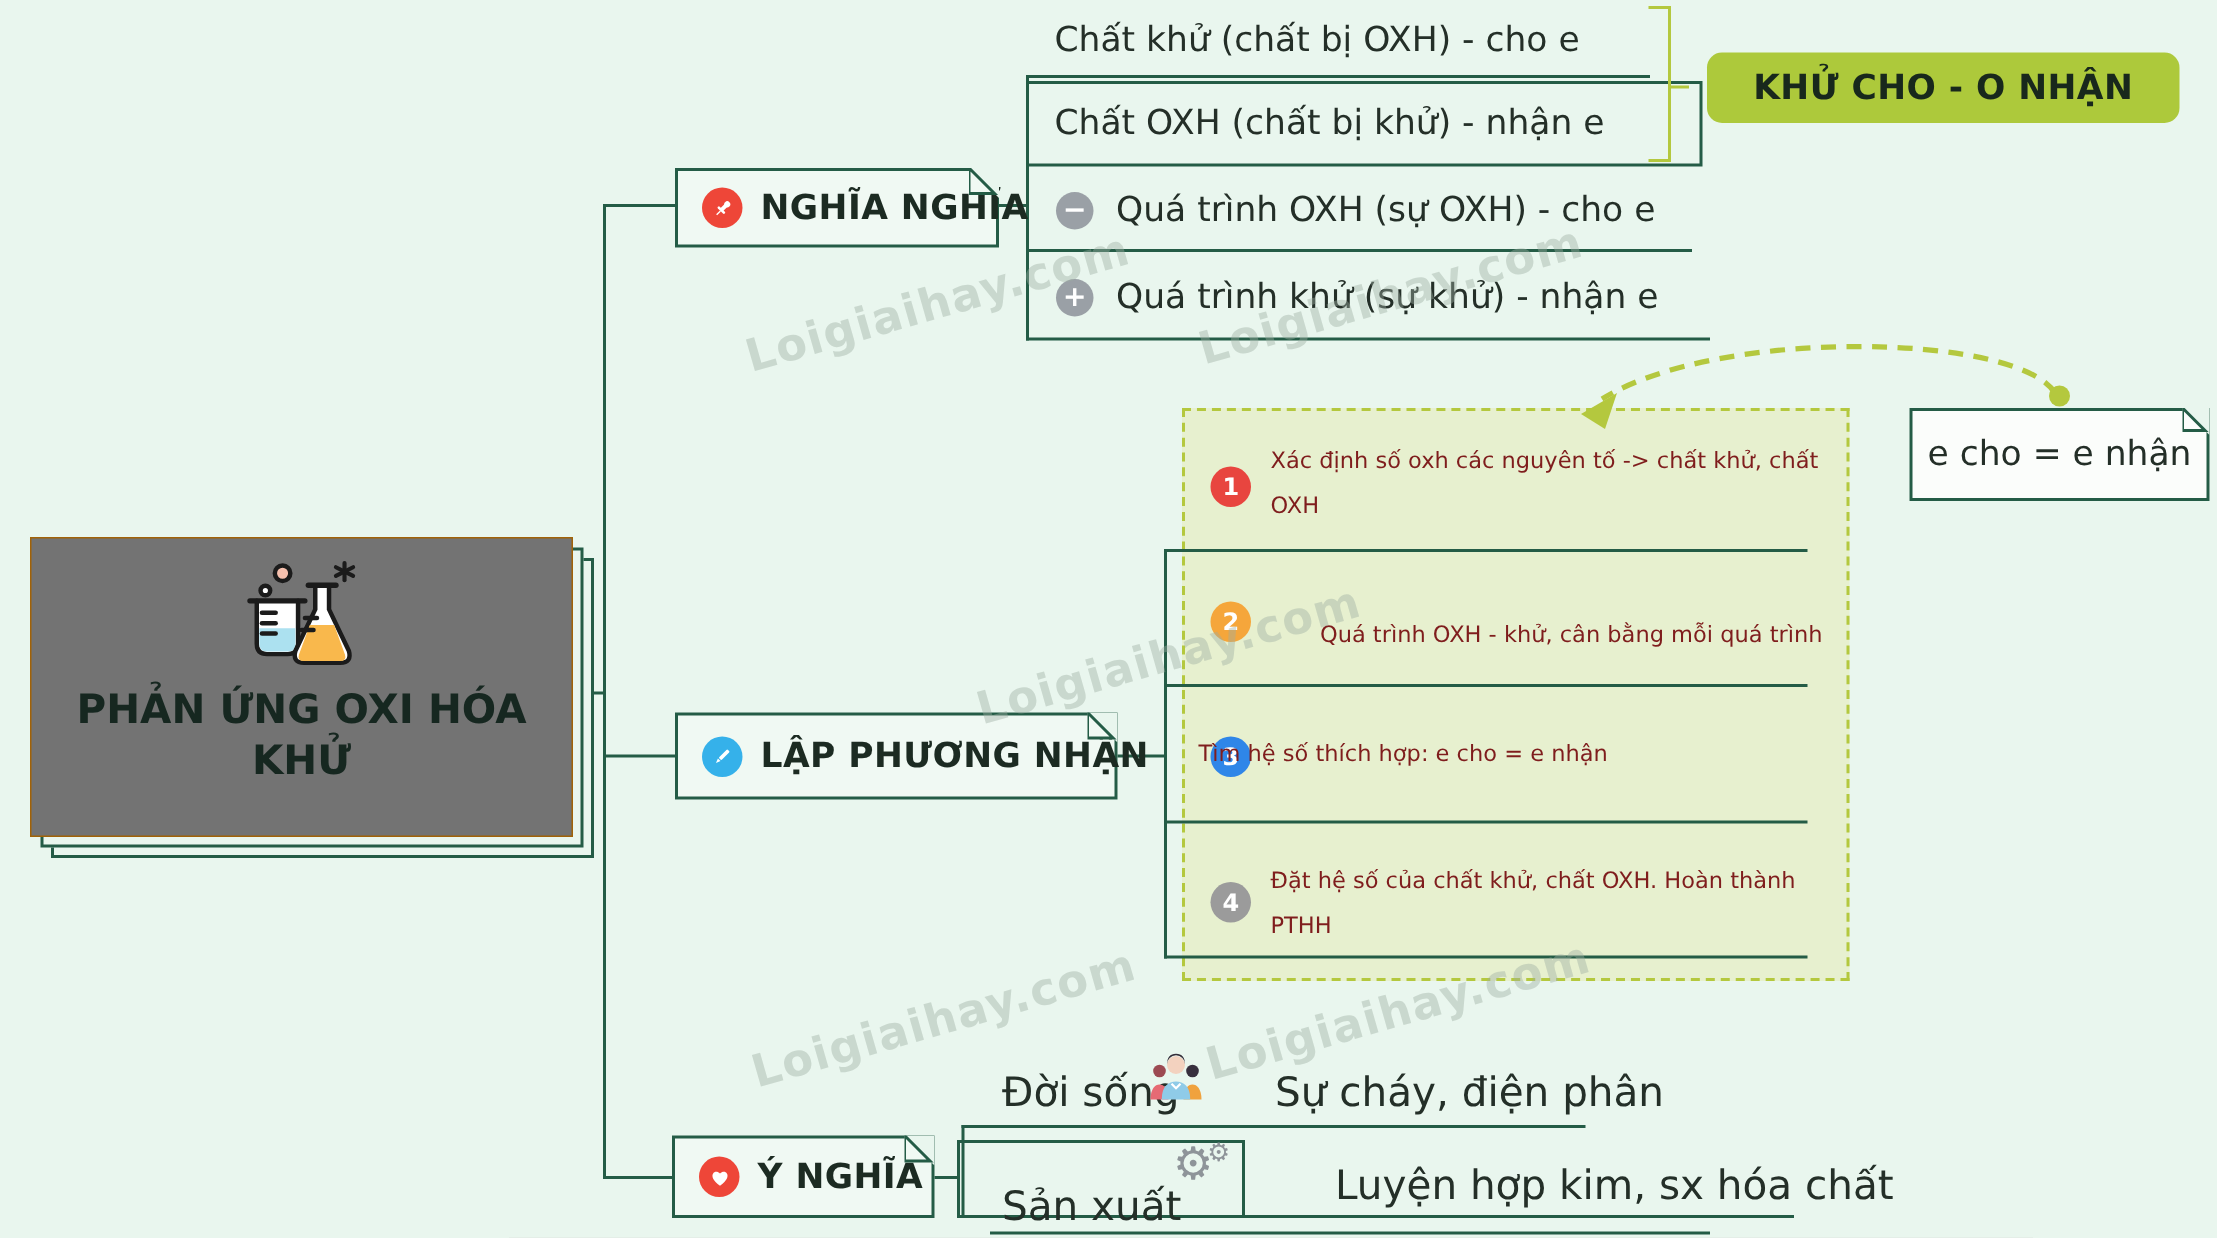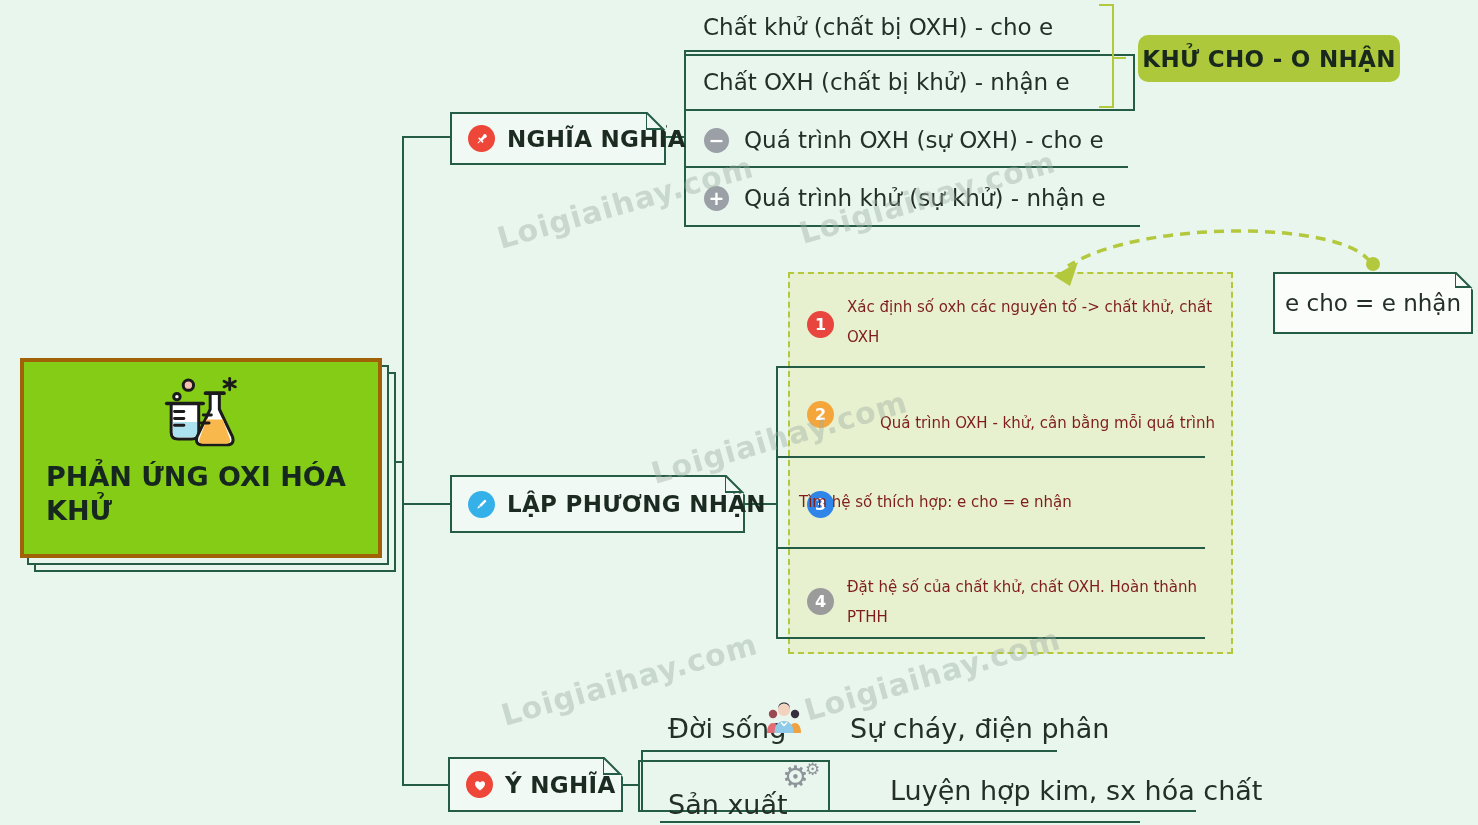--- a/index.html
+++ b/index.html
@@ -17,38 +17,38 @@
     display:flex;align-items:center;gap:12px;padding:0 16px;box-sizing:border-box;
   }
   .topic .fold{position:absolute;top:-2px;right:-2px;}
   .topic-label{font-weight:bold;font-size:23px;letter-spacing:.3px;color:#1c2b22;white-space:nowrap;}
   .badge{width:27px;height:27px;border-radius:50%;display:flex;align-items:center;justify-content:center;flex:none;}
   .badge.red{background:#ee4638;}
   .badge.blue{background:#35b1ea;}
   
   .root-shadow{position:absolute;width:362px;height:200px;background:#e9f6ee;border:2px solid #245c46;box-sizing:border-box;}
   .root{
-    position:absolute;left:20px;top:358px;width:362px;height:200px;background:#84cc16;
-    border:4px solid #a16207;box-sizing:border-box;z-index:2;
+    position:absolute;left:20px;top:358px;width:362px;height:200px;background:#737373;
+    border:1px solid #a16207;box-sizing:border-box;text-align:center;z-index:2;
   }
   .root-title{font-weight:bold;font-size:27px;line-height:34px;width:310px;margin:6px auto 0;color:#162720;}
   
   .row-text{position:absolute;font-size:23px;color:#242f28;white-space:nowrap;}
   .u-line{position:absolute;height:2px;background:#245c46;}
   .box-outline{position:absolute;border:2px solid #245c46;box-sizing:border-box;}
   .sign-circle{
     position:absolute;width:25px;height:25px;border-radius:50%;background:#9aa0a6;
     color:#fff;display:flex;align-items:center;justify-content:center;
     font-size:19px;font-weight:bold;line-height:1;
   }
   .sign-circle.minus::after{content:"\2212";}
   .sign-circle.plus::after{content:"+";}
   
   .callout{
-    position:absolute;left:1138px;top:35px;width:262px;height:47px;background:#adc93b;
+    position:absolute;left:1138px;top:35px;width:315px;height:47px;background:#adc93b;
     border-radius:10px;display:flex;align-items:center;justify-content:center;
     font-size:23px;font-weight:bold;color:#18281c;letter-spacing:.3px;
   }
   .yellow{position:absolute;background:#b4c83e;}
   
   .panel{
     position:absolute;left:788px;top:272px;width:445px;height:382px;
     background:#e7f0cf;border:2px dashed #b4c83e;box-sizing:border-box;
   }
   .step-circle{

